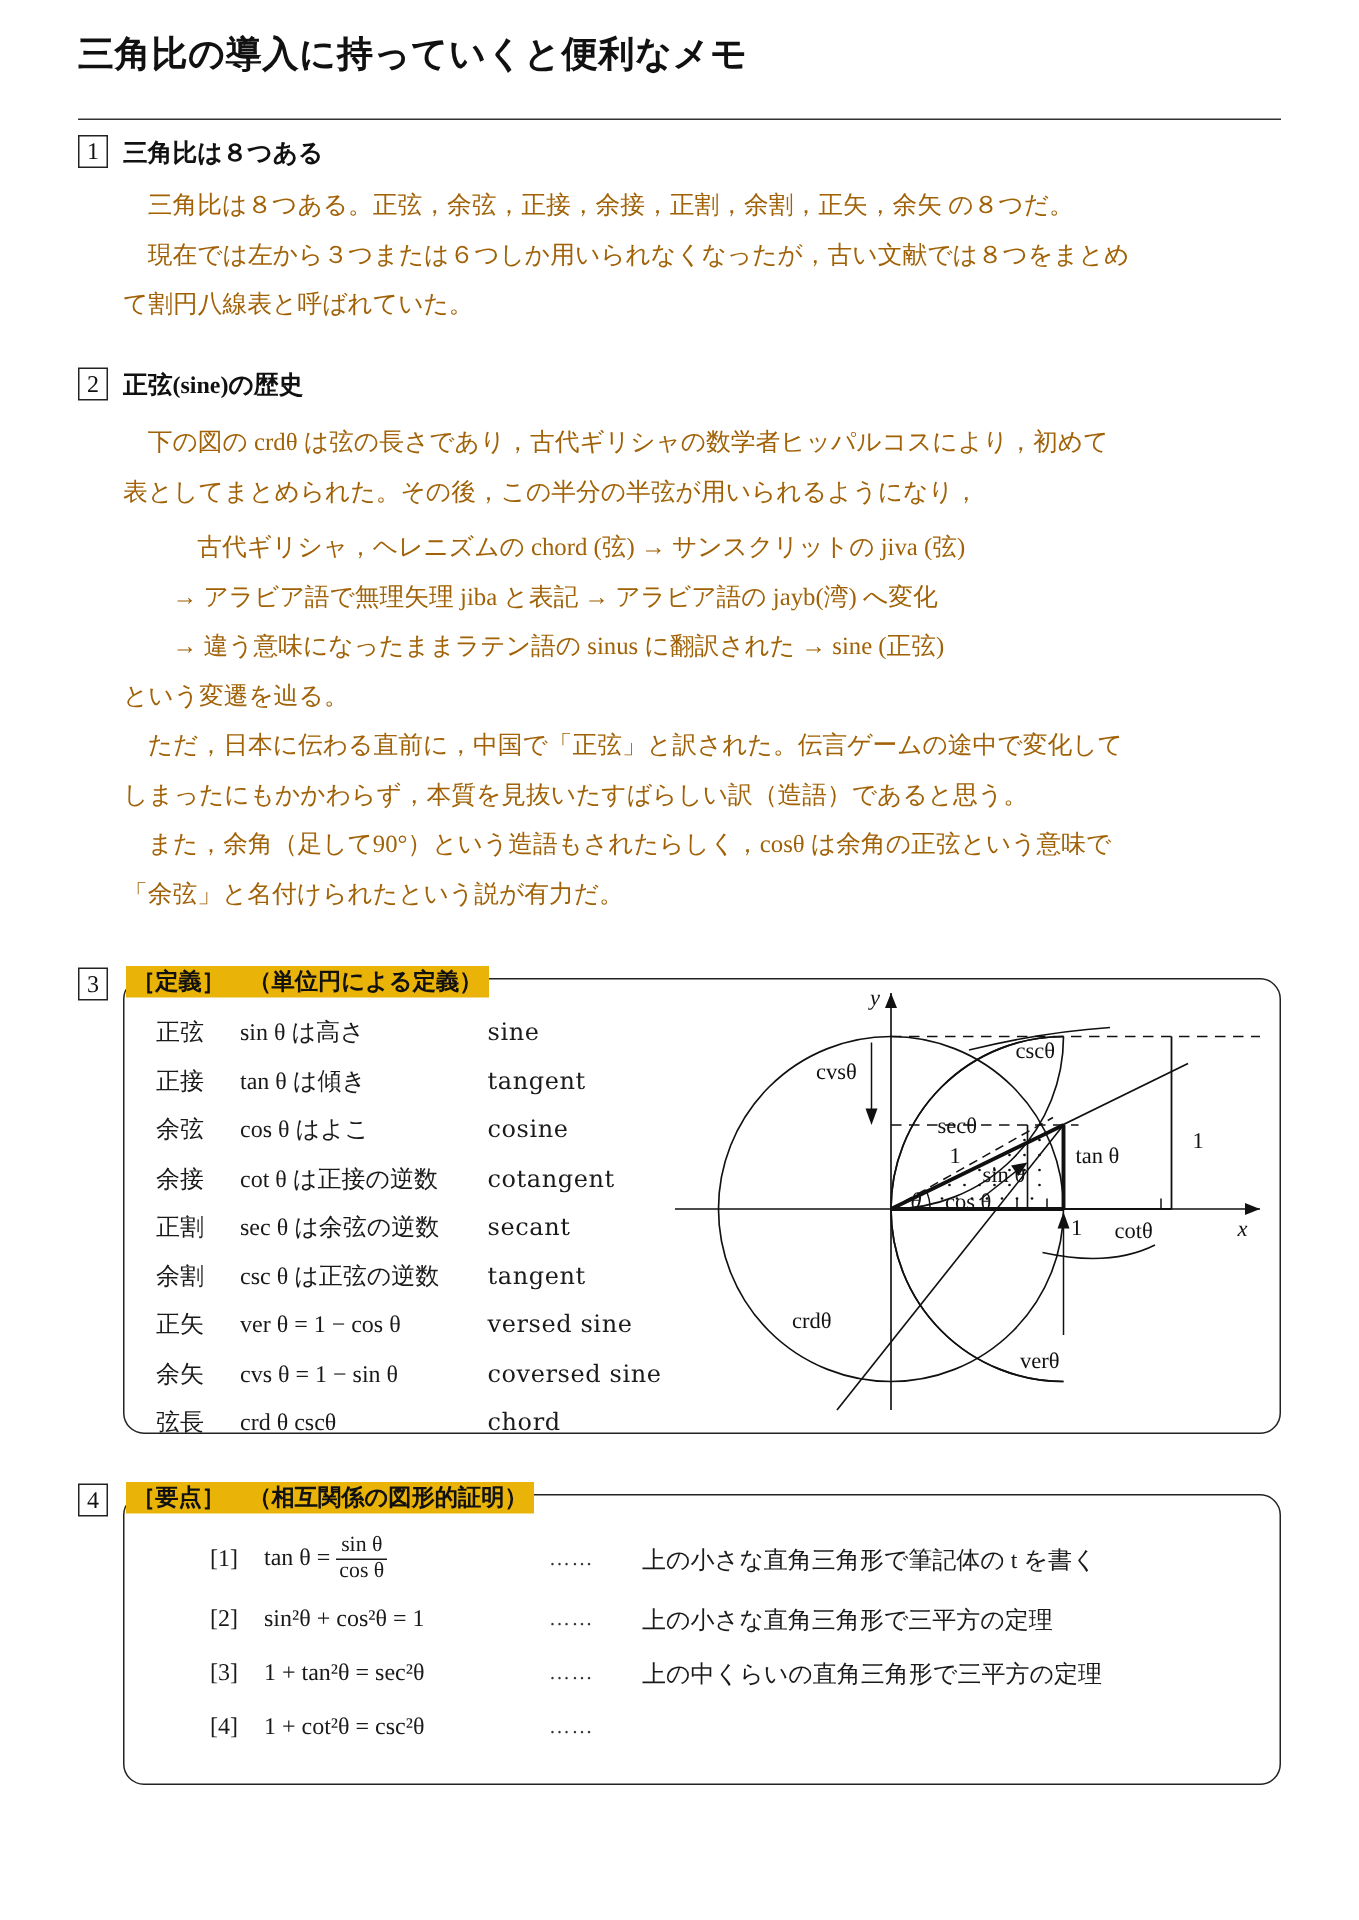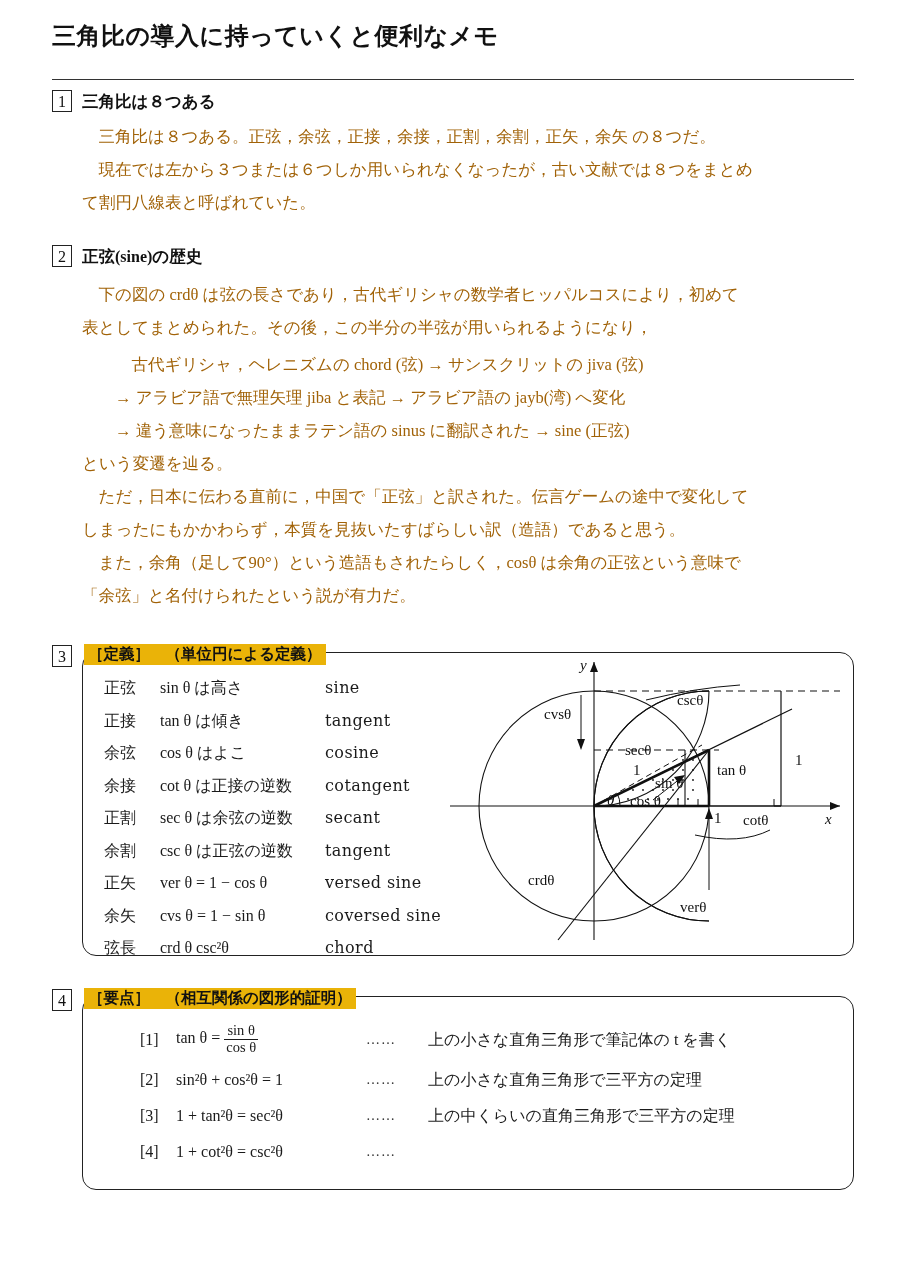--- a/index.html
+++ b/index.html
@@ -173,21 +173,21 @@
       <span class="c-fm">ver θ = 1 − cos θ</span>
       <span class="c-en">versed sine</span>
     </div>
     <div class="defrow">
       <span class="c-jp">余矢</span>
       <span class="c-fm">cvs θ = 1 − sin θ</span>
       <span class="c-en">coversed sine</span>
     </div>
     <div class="defrow">
       <span class="c-jp">弦長</span>
-      <span class="c-fm">crd θ csc²θ</span>
+      <span class="c-fm">crd θ cscθ</span>
       <span class="c-en">chord</span>
     </div>
   </div>
 
   <div class="diagram">
     <svg width="420" height="320" viewBox="0 0 420 320" xmlns="http://www.w3.org/2000/svg">
       <g stroke="#111" fill="none" stroke-width="1.1">
 
         <circle cx="154" cy="166" r="115"></circle>
 

